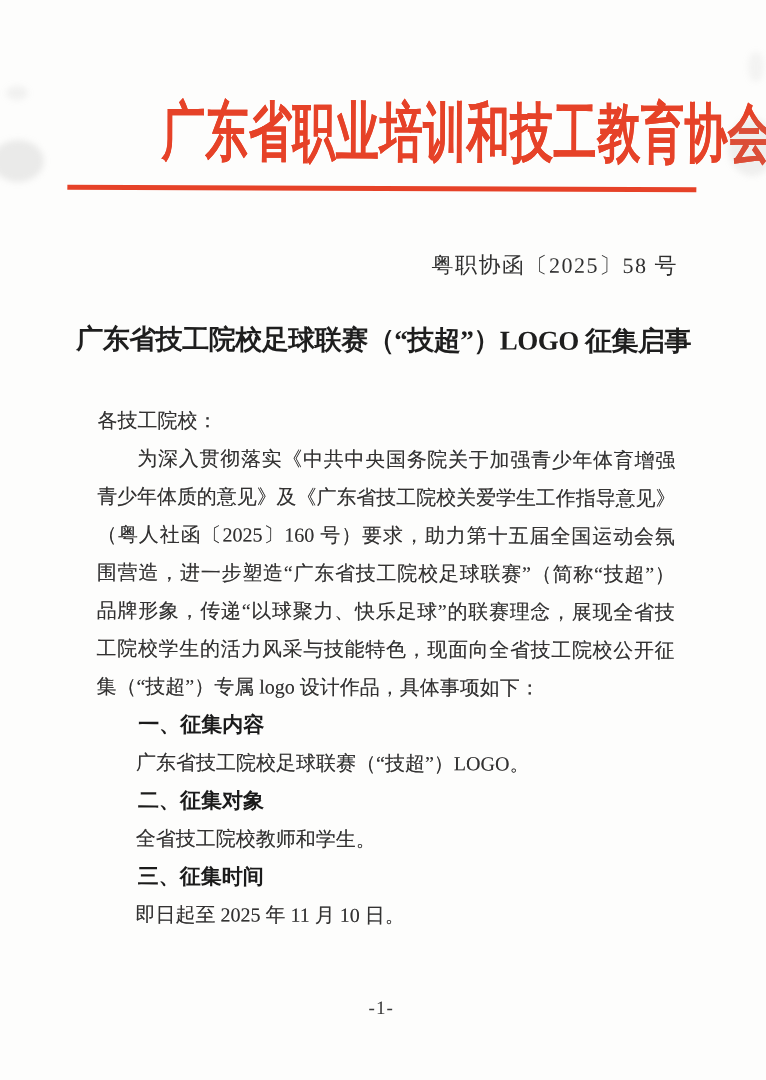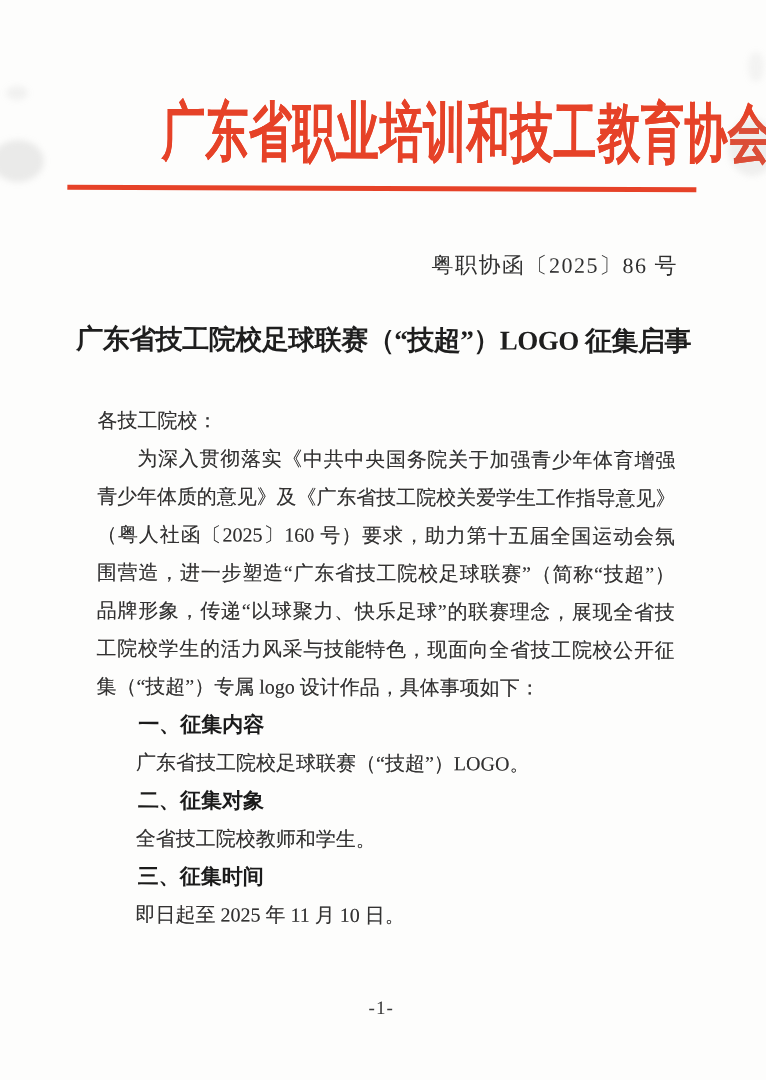--- a/index.html
+++ b/index.html
@@ -135,21 +135,21 @@
 
 <div class="page">
   <div class="scan-content">
 
     <div class="org-name">
       <span class="stretch">广东省职业培训和技工教育协会</span>
     </div>
 
     <div class="red-rule"></div>
 
-    <div class="doc-number">粤职协函〔2025〕86 号</div>
+    <div class="doc-number">粤职协函〔2025〕58 号</div>
 
     <div class="doc-title">广东省技工院校足球联赛（“技超”）LOGO 征集启事</div>
 
     <div class="body-text">
       <div class="line">各技工院校：</div>
       <div class="line indent fill">为深入贯彻落实《中共中央国务院关于加强青少年体育增强</div>
       <div class="line fill tight">青少年体质的意见》及《广东省技工院校关爱学生工作指导意见》</div>
       <div class="line fill">（粤人社函〔2025〕160 号）要求，助力第十五届全国运动会氛</div>
       <div class="line fill">围营造，进一步塑造“广东省技工院校足球联赛”（简称“技超”）</div>
       <div class="line fill">品牌形象，传递“以球聚力、快乐足球”的联赛理念，展现全省技</div>

